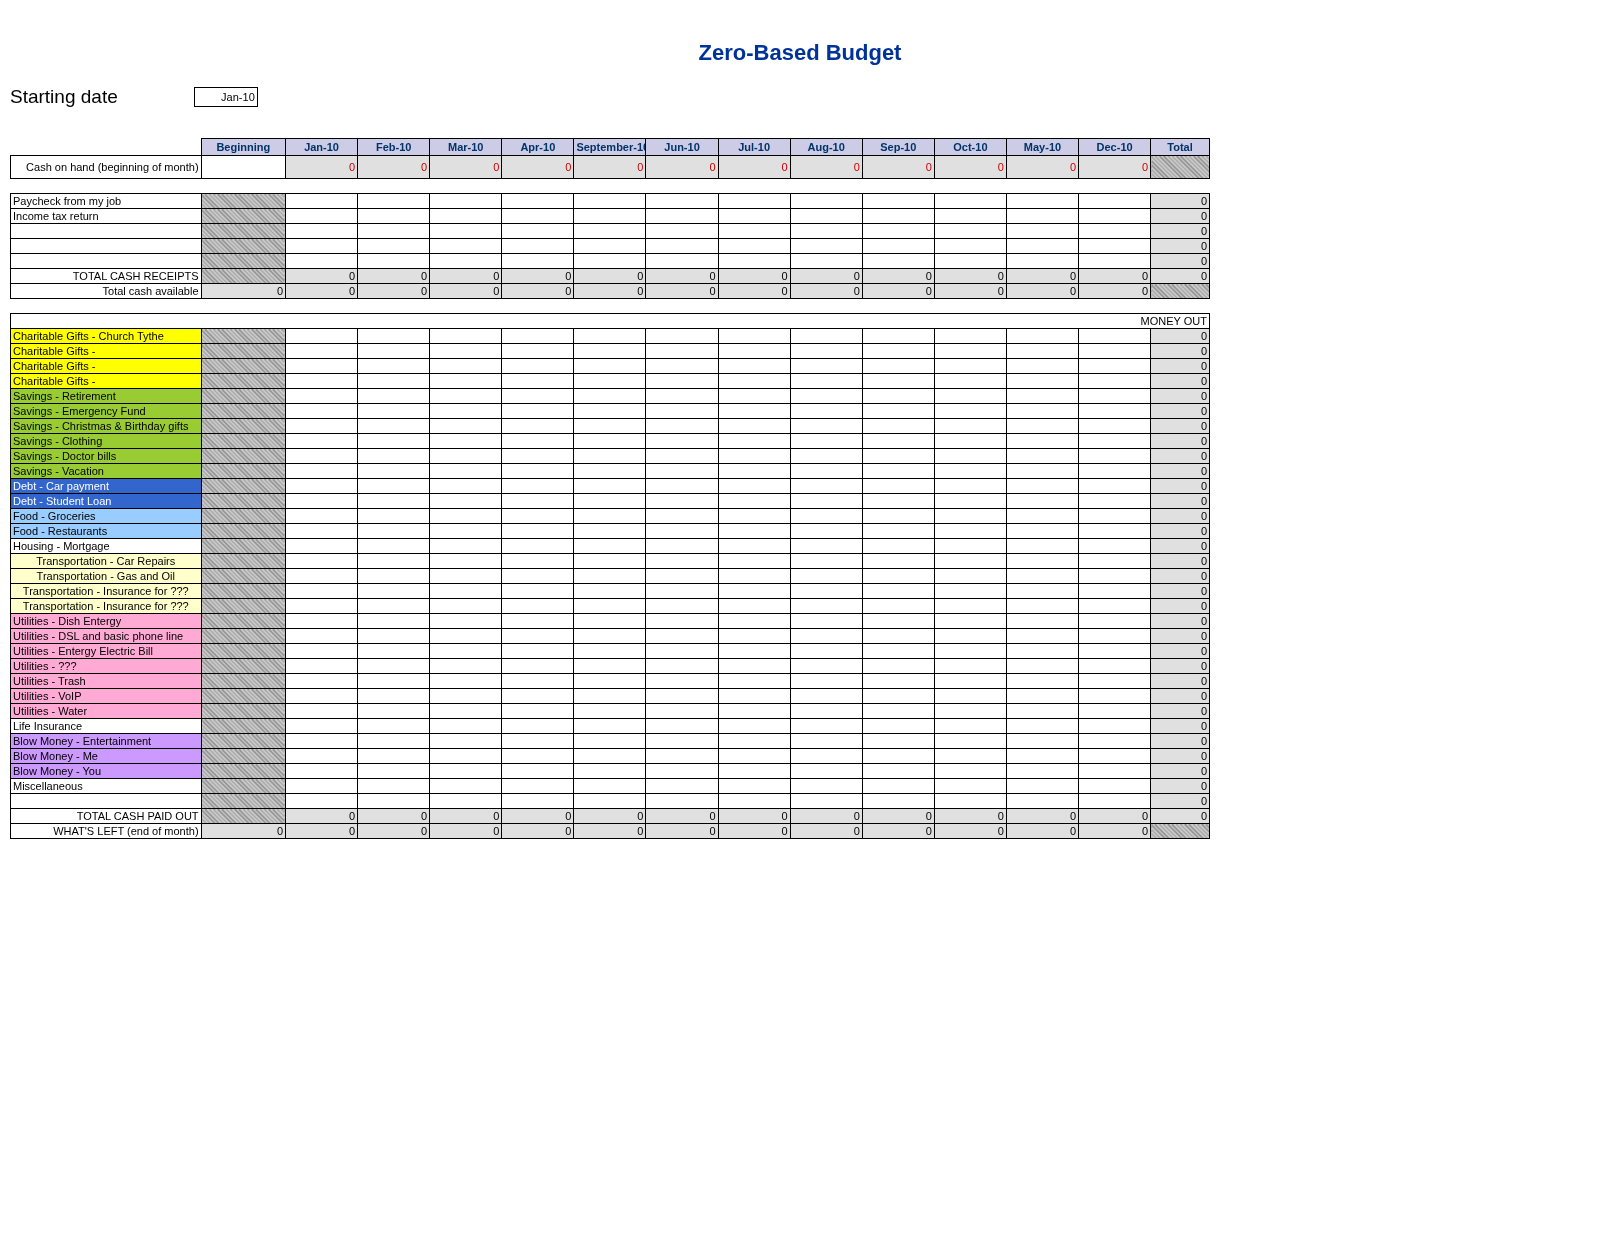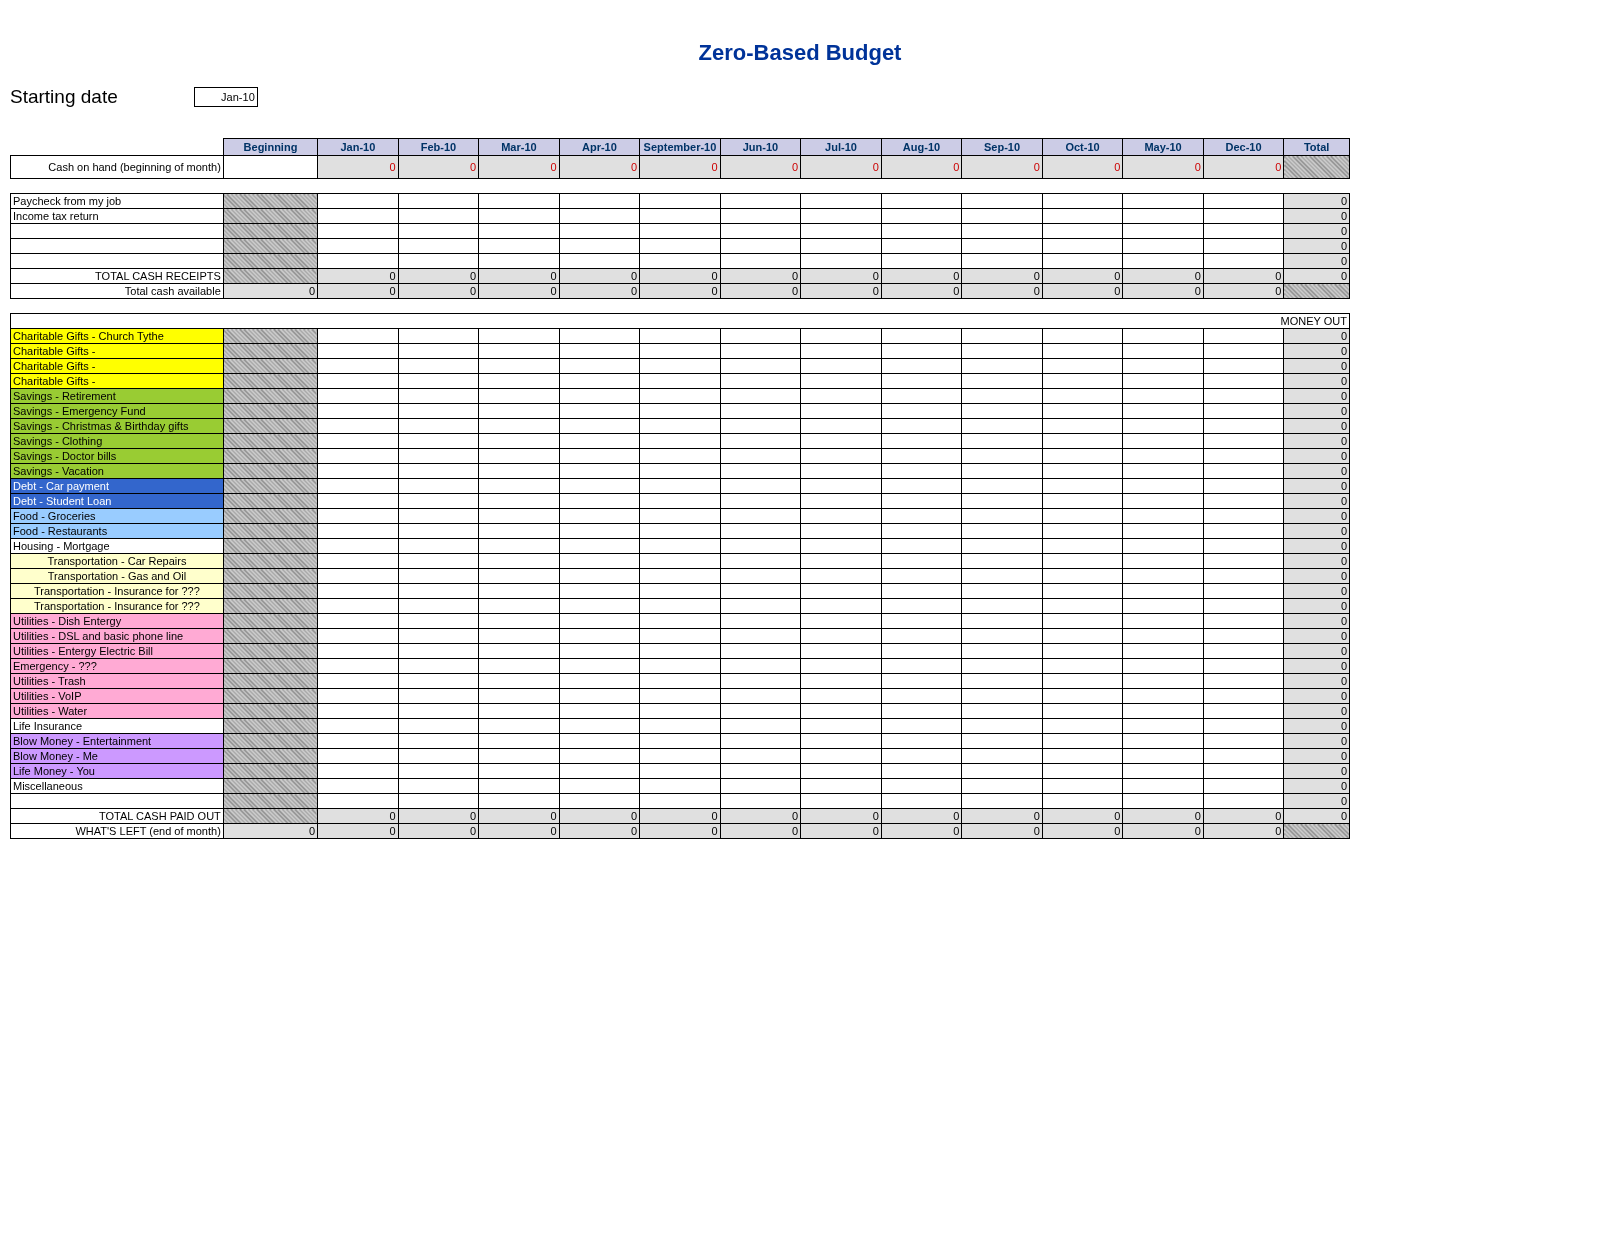--- a/index.html
+++ b/index.html
@@ -30,21 +30,21 @@
     width: 58px;
     height: 16px;
     border: 1px solid black;
     font-size: 11px;
     text-align: right;
     padding: 1px 2px;
     font-family: Arial, sans-serif;
   }
   table {
     border-collapse: collapse;
-    width: 1340px;
+    width: 1200px;
     table-layout: fixed;
   }
   td, th {
     border: 1px solid black;
     padding: 0 2px;
     height: 14px;
     overflow: hidden;
     white-space: nowrap;
     font-size: 11px;
     line-height: 14px;
@@ -639,21 +639,21 @@
         <td></td>
         <td></td>
         <td></td>
         <td></td>
         <td></td>
         <td></td>
         <td></td>
         <td class="numk grey">0</td>
       </tr>
       <tr>
-        <td class="row-label pink">Emergency - ???</td>
+        <td class="row-label pink">Utilities - ???</td>
         <td class="hatch"></td>
         <td></td>
         <td></td>
         <td></td>
         <td></td>
         <td></td>
         <td></td>
         <td></td>
         <td></td>
         <td></td>
@@ -758,21 +758,21 @@
         <td></td>
         <td></td>
         <td></td>
         <td></td>
         <td></td>
         <td></td>
         <td></td>
         <td class="numk grey">0</td>
       </tr>
       <tr>
-        <td class="row-label purple">Life Money - You</td>
+        <td class="row-label purple">Blow Money - You</td>
         <td class="hatch"></td>
         <td></td>
         <td></td>
         <td></td>
         <td></td>
         <td></td>
         <td></td>
         <td></td>
         <td></td>
         <td></td>

